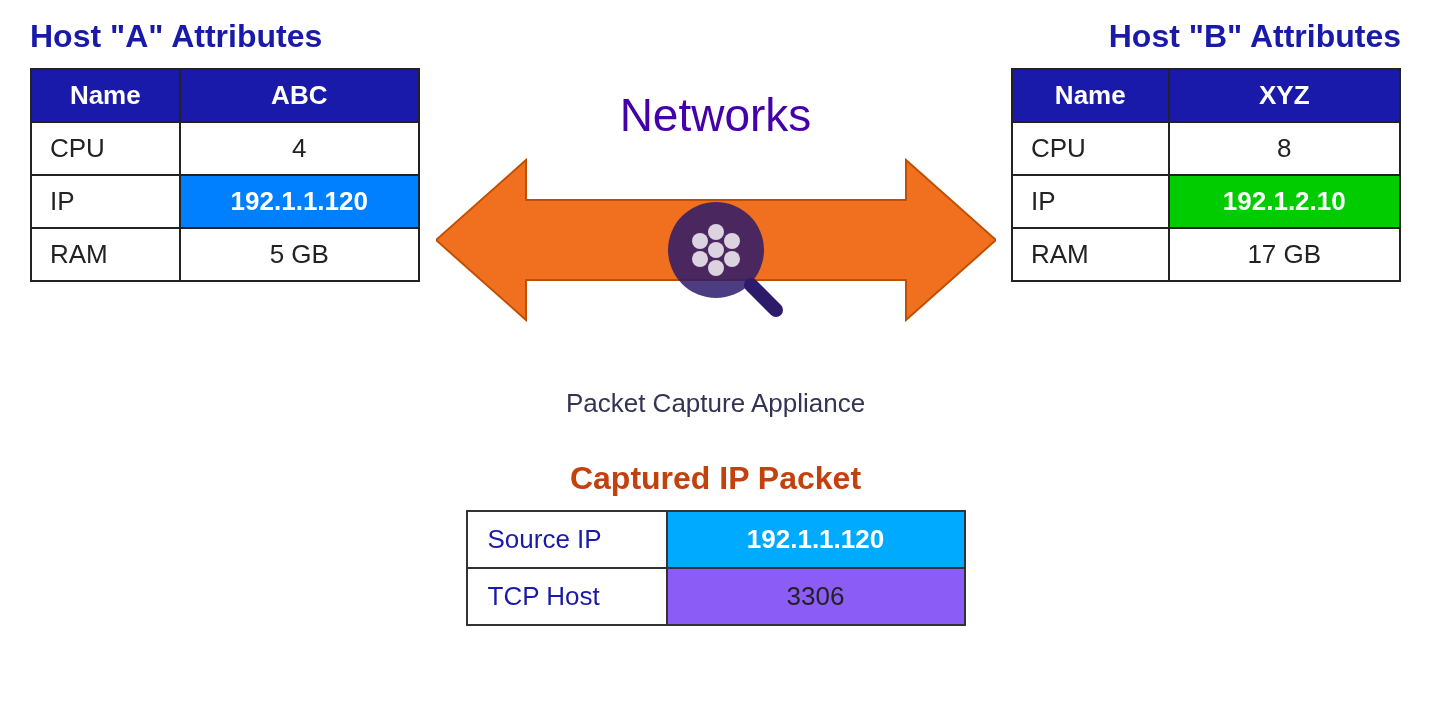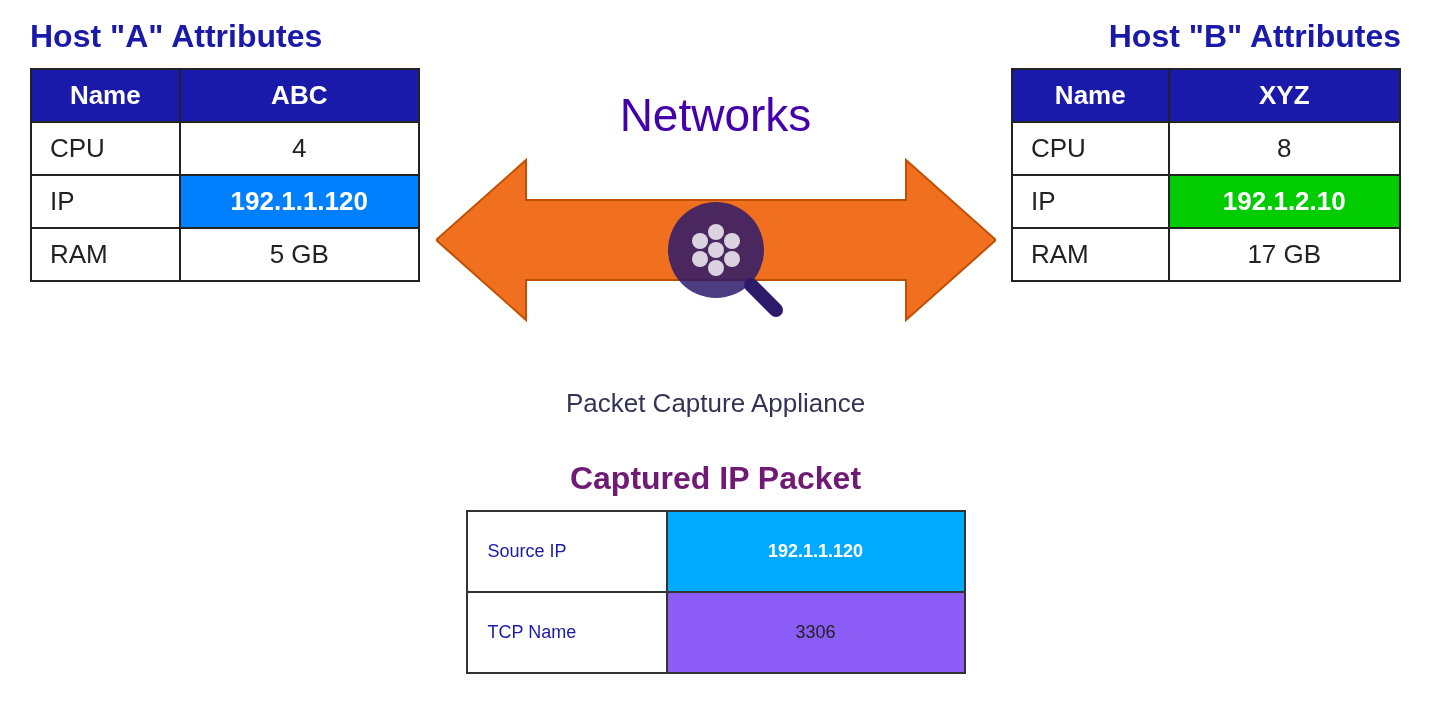--- a/index.html
+++ b/index.html
@@ -134,36 +134,36 @@
     }
 
     
     .captured-title {
       position: absolute;
       top: 460px;
       left: 50%;
       transform: translateX(-50%);
       font-size: 32px;
       font-weight: bold;
-      color: #701a75;
+      color: #c2410c;
       white-space: nowrap;
     }
     .captured-table {
       position: absolute;
       top: 510px;
       left: 50%;
       transform: translateX(-50%);
       width: 500px;
       border-collapse: collapse;
       border: 2px solid #333;
     }
     .captured-table td {
       border: 2px solid #333;
-      padding: 29px 20px;
-      font-size: 18px;
+      padding: 12px 20px;
+      font-size: 26px;
     }
     .captured-table .label-col {
       color: #1a1aaa;
       background: #fff;
       width: 200px;
     }
     .captured-table .src-ip {
       background: #00aaff;
       color: #ffffff;
       font-weight: bold;
@@ -267,17 +267,17 @@
 
 <div class="captured-title">Captured IP Packet</div>
 
 <table class="captured-table">
   <tbody>
       <tr>
     <td class="label-col">Source IP</td>
     <td class="src-ip">192.1.1.120</td>
   </tr>
   <tr>
-    <td class="label-col">TCP Name</td>
+    <td class="label-col">TCP Host</td>
     <td class="tcp-val">3306</td>
   </tr>
 </tbody>
   </table>
 
 </body></html>

